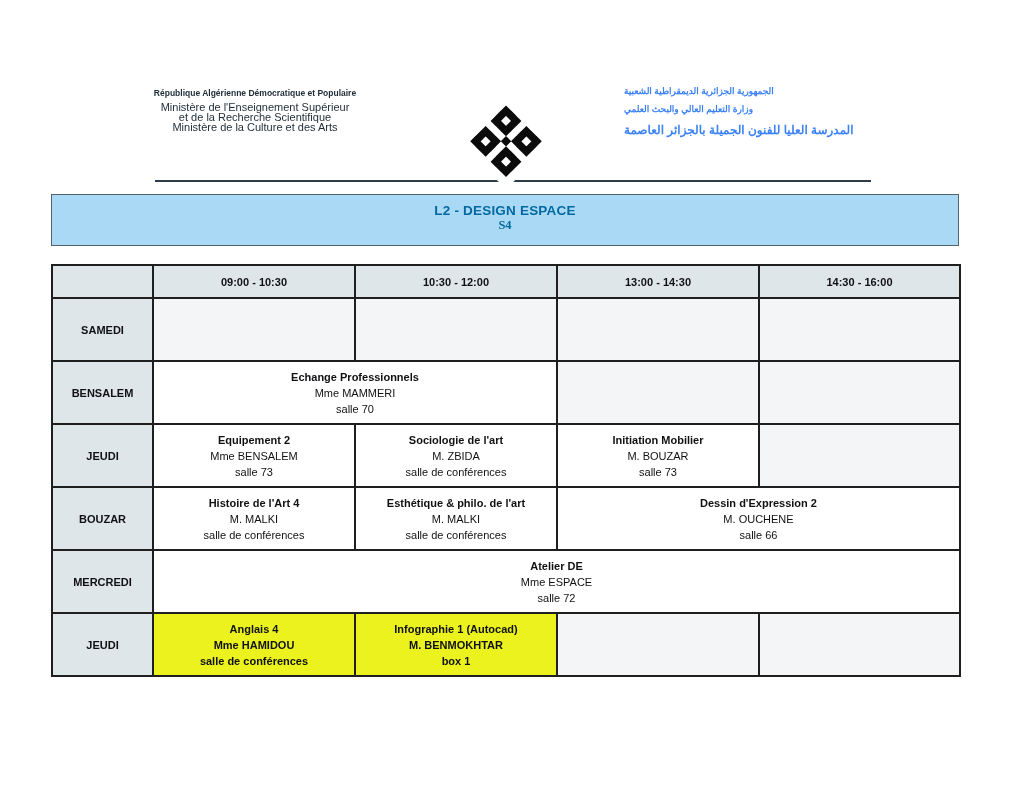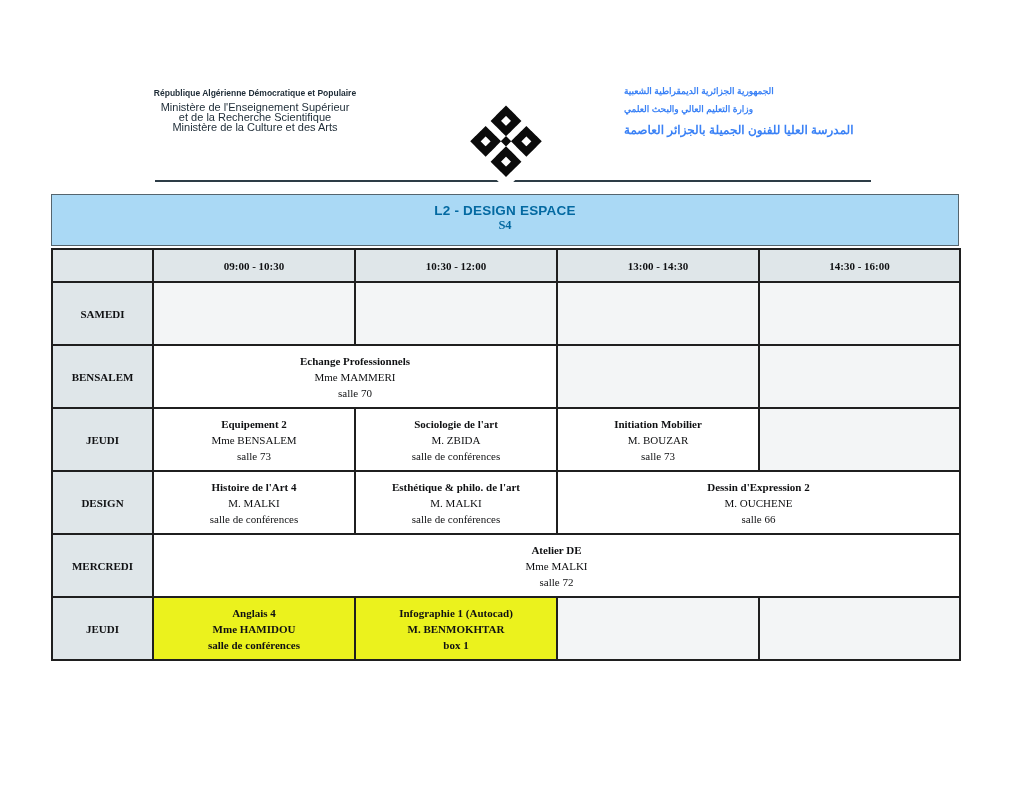--- a/index.html
+++ b/index.html
@@ -41,23 +41,22 @@
     background:var(--title-bg,#aad9f5);
     border:1px solid #55656e;
     text-align:center;color:#0369a1;
     padding-top:8px;
   }
   .tt-title-l1{font-size:13.5px;font-weight:bold;letter-spacing:.2px;}
   .tt-title-l2{font-size:12.5px;font-weight:bold;font-family:Liberation Serif, serif;}
 
   table.tt{
     border-collapse:collapse;table-layout:fixed;
-    width:908px;margin-top:2px;
+    width:908px;margin-top:18px;
     color:#101113;
-    font-family:Liberation Serif, serif;
   }
   table.tt th, table.tt td{
     border:2px solid var(--border,#1f1f1f);
     padding:0;vertical-align:middle;text-align:center;
     overflow:hidden;
   }
   th.corner{
     border:none;
     background:var(--header-bg,#dfe6e9);
   }
@@ -176,42 +175,42 @@
               <div class="course-room">salle de conférences</div>
             </td>
             <td colspan="1" class="course">
               <div class="course-title">Initiation Mobilier</div>
               <div class="course-teacher">M. BOUZAR</div>
               <div class="course-room">salle 73</div>
             </td>
             <td colspan="1" class="empty"></td>
           </tr>
           <tr>
-            <th class="day">DESIGN</th>
+            <th class="day">BOUZAR</th>
             <td colspan="1" class="course">
               <div class="course-title">Histoire de l'Art 4</div>
               <div class="course-teacher">M. MALKI</div>
               <div class="course-room">salle de conférences</div>
             </td>
             <td colspan="1" class="course">
               <div class="course-title">Esthétique &amp; philo. de l'art</div>
               <div class="course-teacher">M. MALKI</div>
               <div class="course-room">salle de conférences</div>
             </td>
             <td colspan="2" class="course">
               <div class="course-title">Dessin d'Expression 2</div>
               <div class="course-teacher">M. OUCHENE</div>
               <div class="course-room">salle 66</div>
             </td>
           </tr>
           <tr>
             <th class="day">MERCREDI</th>
             <td colspan="4" class="course">
               <div class="course-title">Atelier DE</div>
-              <div class="course-teacher">Mme MALKI</div>
+              <div class="course-teacher">Mme ESPACE</div>
               <div class="course-room">salle 72</div>
             </td>
           </tr>
           <tr>
             <th class="day">JEUDI</th>
             <td colspan="1" class="highlight">
               <div class="course-title">Anglais 4</div>
               <div class="course-teacher">Mme HAMIDOU</div>
               <div class="course-room">salle de conférences</div>
             </td>

